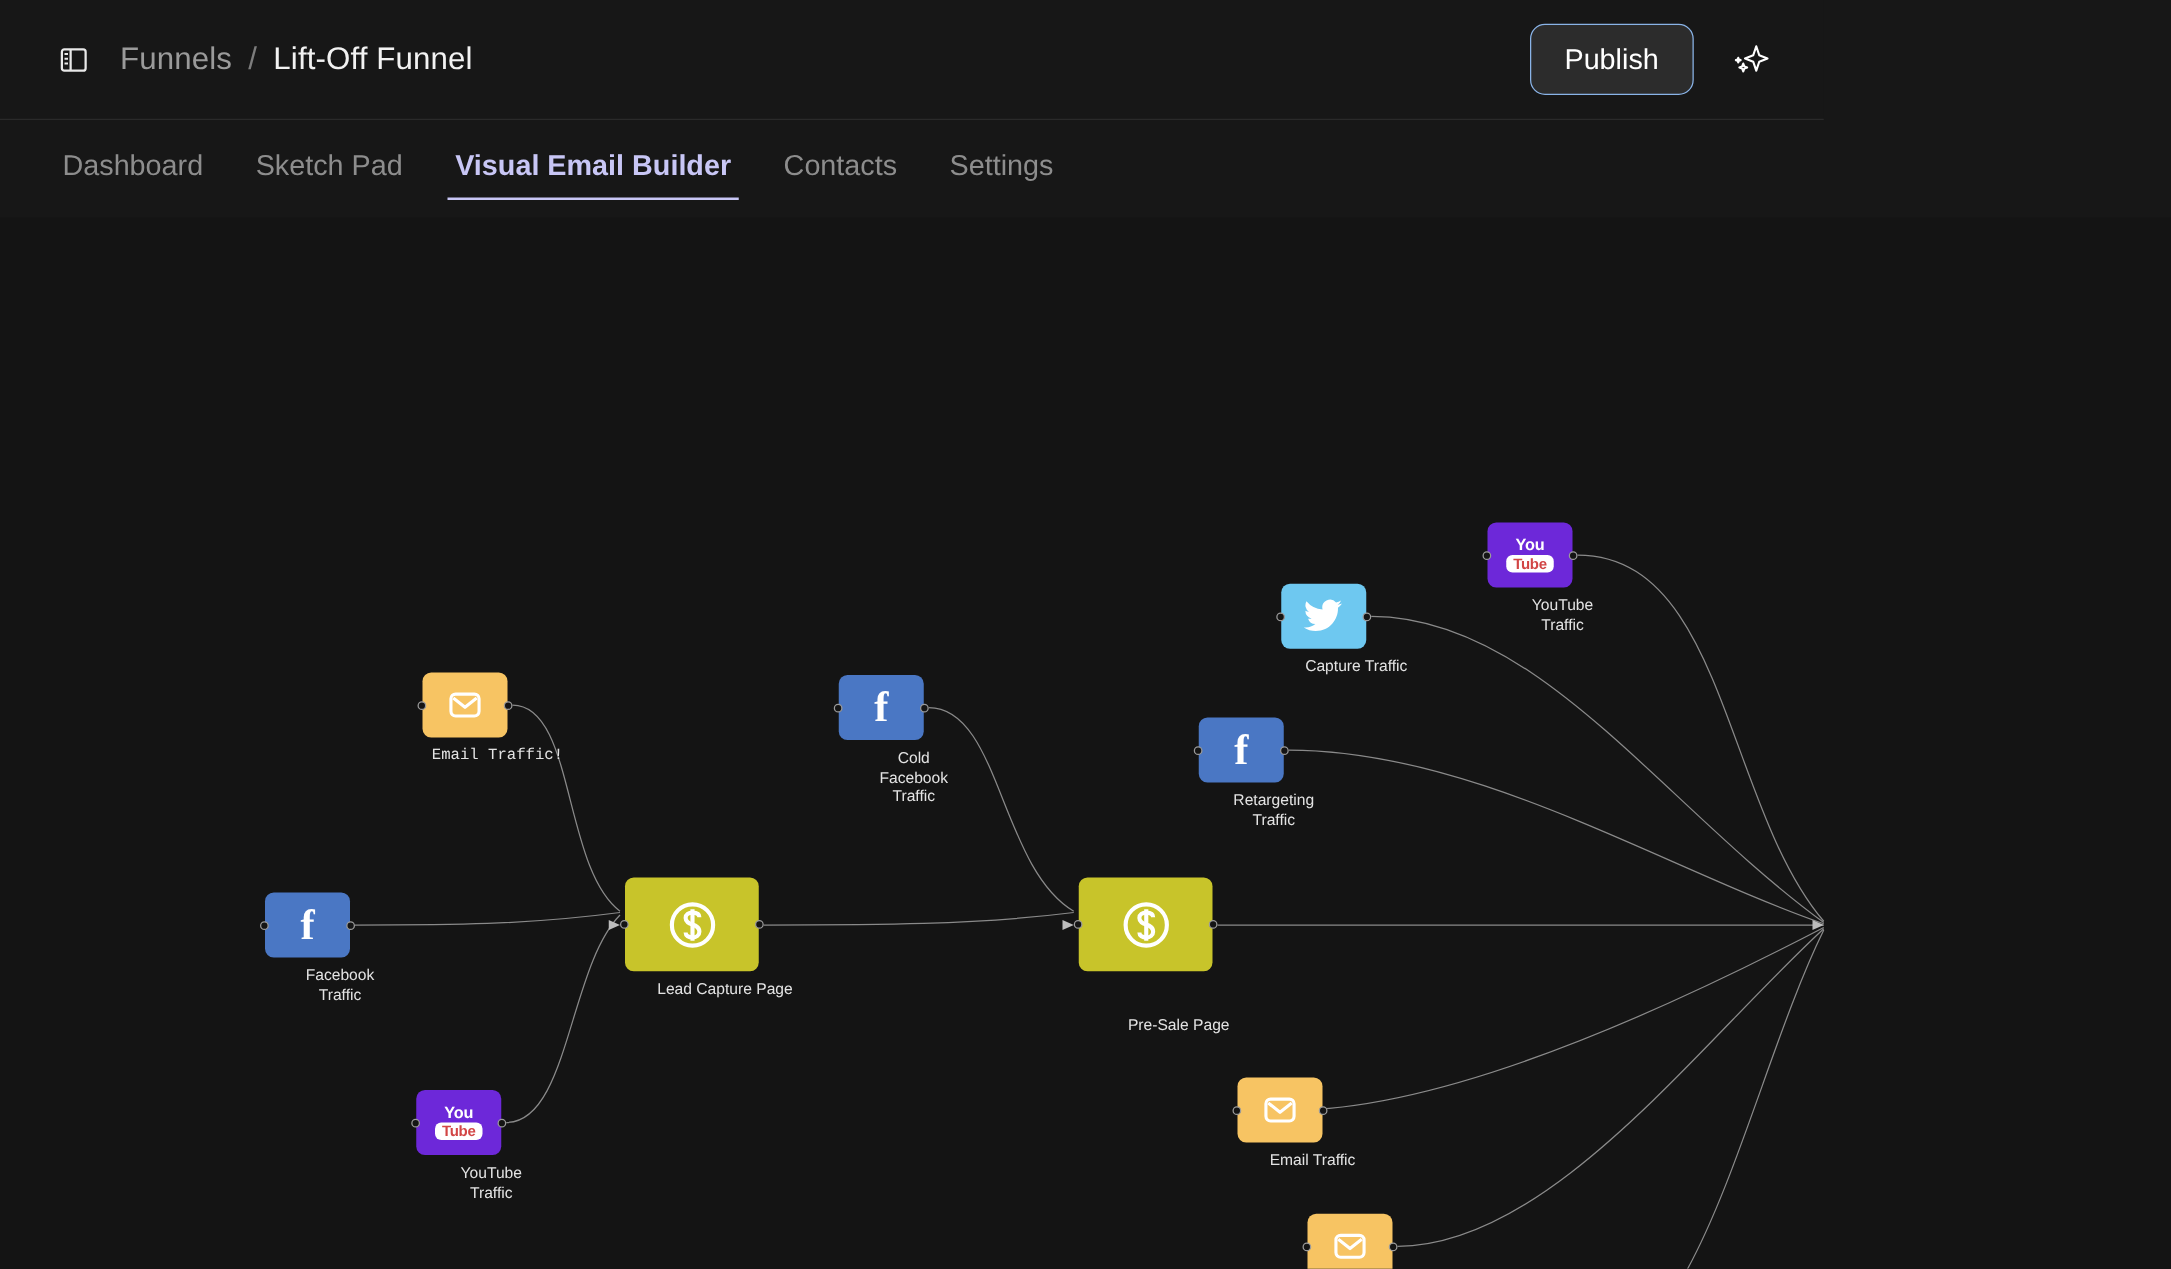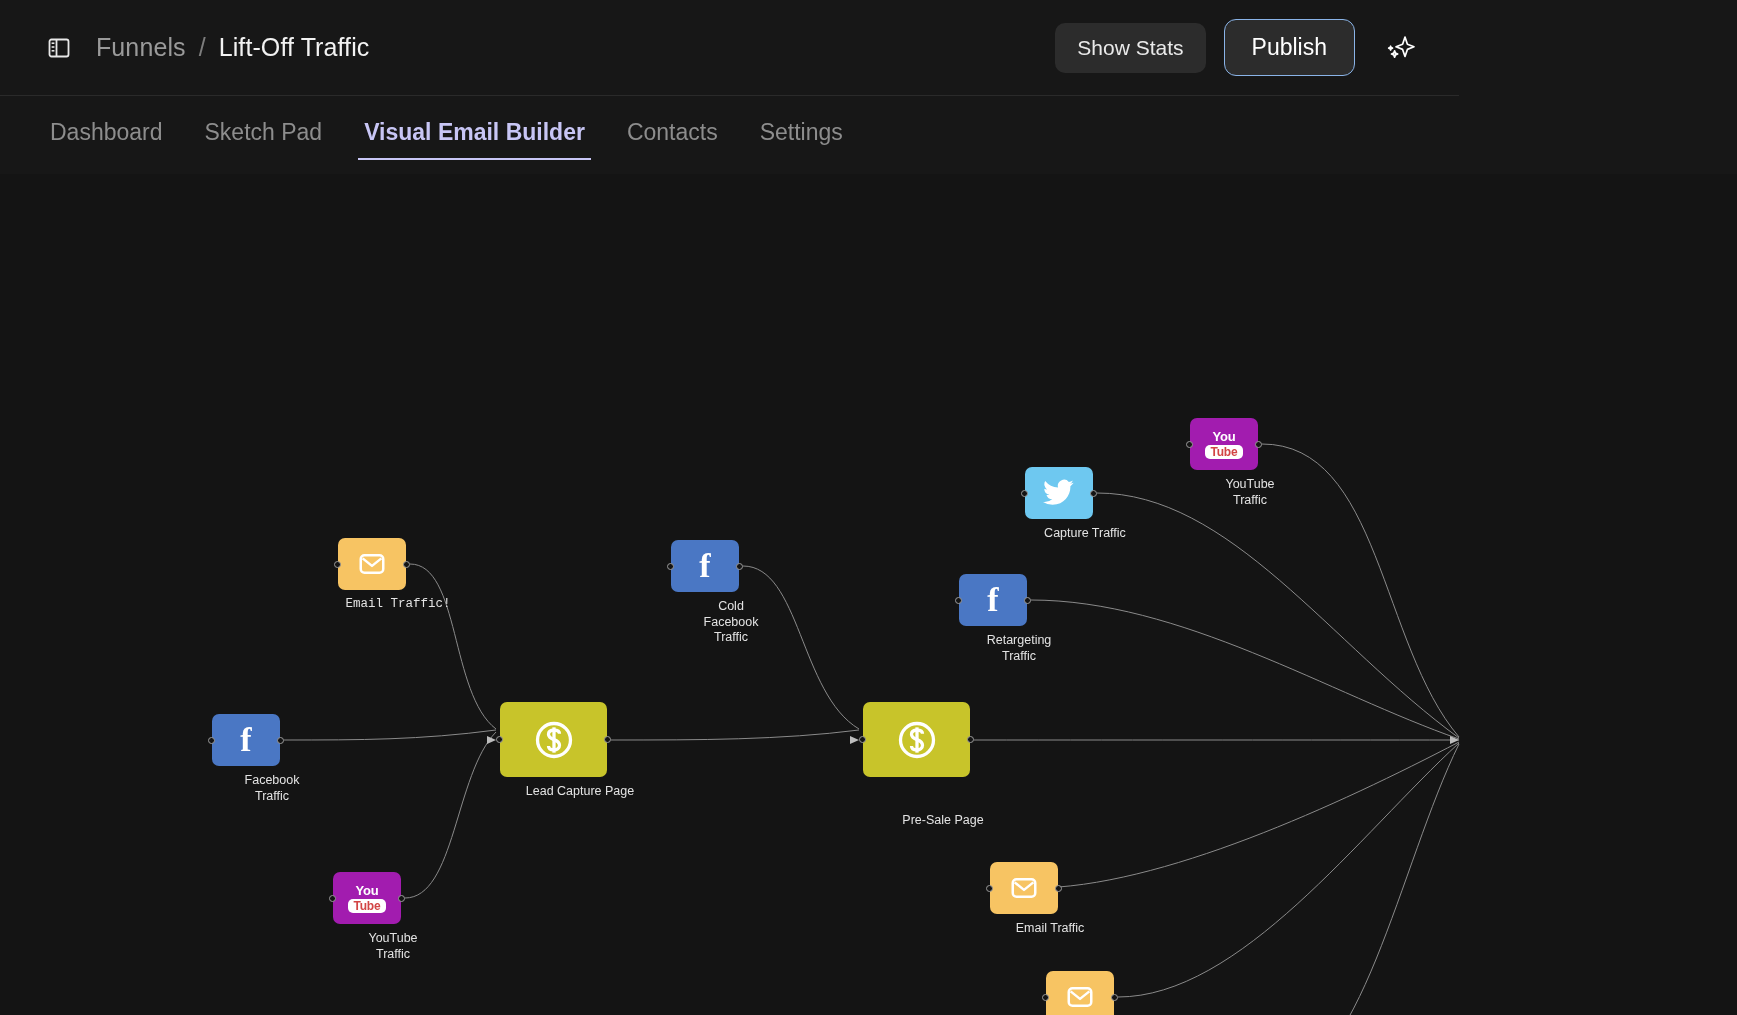--- a/index.html
+++ b/index.html
@@ -106,21 +106,21 @@
     margin-top: -3.5px;
     border-radius: 50%;
     background: #141414;
     border: 1px solid #9b9b9b;
   }
   .port.in  { left: -4px; }
   .port.out { right: -4px; }
 
   .c-facebook { background: #4a77c4; }
   .c-email    { background: #f7c463; }
-  .c-youtube  { background: #a21caf; }
+  .c-youtube  { background: #6d28d9; }
   .c-twitter  { background: #6ec8f0; }
   .c-page     { background: #c8c42a; }
   .c-affil    { background: #b186d4; }
 
   
   .yt-glyph { text-align:center; line-height:1; }
   .yt-you {
     color:#fff; font-weight:bold; font-size:13px;
     font-family:"Liberation Sans", sans-serif; display:block;
     letter-spacing:-0.2px;
@@ -142,25 +142,24 @@
       <line x1="9.5" y1="3.5" x2="9.5" y2="20.5"></line>
       <line x1="4.6" y1="7.2" x2="7.4" y2="7.2" stroke-width="1.6"></line>
       <line x1="4.6" y1="11" x2="7.4" y2="11" stroke-width="1.6"></line>
       <line x1="4.6" y1="14.8" x2="7.4" y2="14.8" stroke-width="1.6"></line>
     </svg>
   </div>
 
   <div class="breadcrumb">
     <span class="crumb-parent">Funnels</span>
     <span class="crumb-sep">/</span>
-    <span class="crumb-current">Lift-Off Traffic</span>
+    <span class="crumb-current">Lift-Off Funnel</span>
   </div>
 
   <div class="topbar-right">
-    <button class="btn-show-stats">Show Stats</button>
     <button class="btn-publish">Publish</button>
     <div class="sparkle-btn">
       <svg width="30" height="30" viewBox="0 0 30 30" fill="none" stroke="#ffffff" stroke-width="1.7" stroke-linejoin="round">
         <path d="M19 4 L21.4 11.2 L28 13.8 L21.4 16.4 L19 23.5 L16.6 16.4 L10 13.8 L16.6 11.2 Z"></path>
         <path d="M8.6 17.8 L9.45 20.1 L11.7 21 L9.45 21.9 L8.6 24.2 L7.75 21.9 L5.5 21 L7.75 20.1 Z"></path>
         <path d="M4.6 13.2 L5.1 14.6 L6.5 15.1 L5.1 15.6 L4.6 17 L4.1 15.6 L2.7 15.1 L4.1 14.6 Z"></path>
       </svg>
     </div>
   </div>
 </div>

